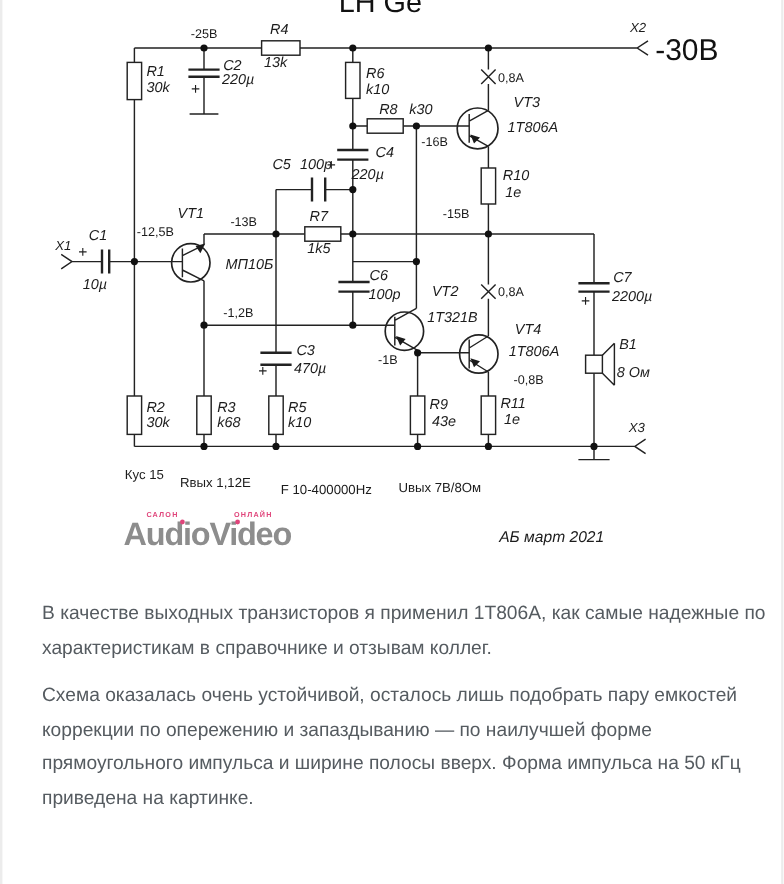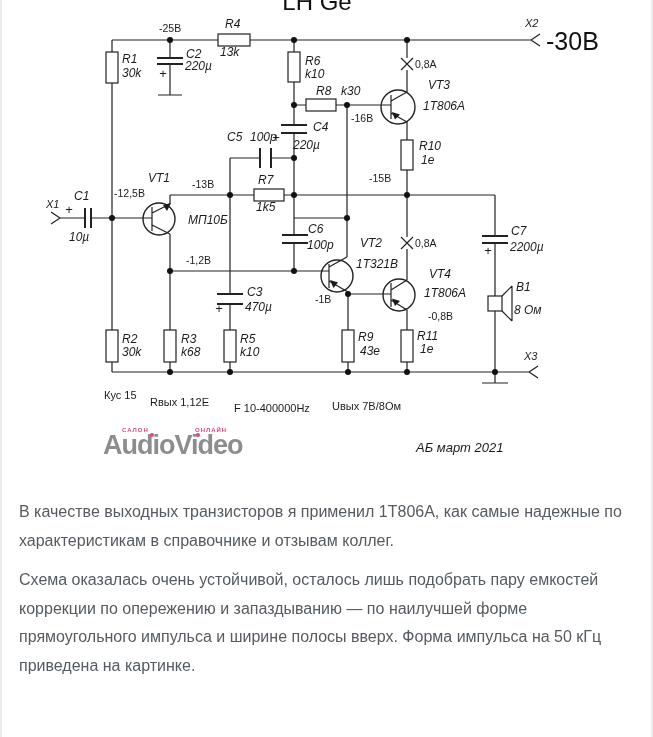--- a/index.html
+++ b/index.html
@@ -18,21 +18,21 @@
   .t-volt{font:10.5px "Liberation Sans",sans-serif;}
   .t-term{font:italic 11px "Liberation Sans",sans-serif;}
   .t-note{font:11px "Liberation Sans",sans-serif;}
   .t-credit{font:italic 13px "Liberation Sans",sans-serif;}
   .t-title{font:24px "Liberation Sans",sans-serif;fill:#111;}
   .t-supply{font:25px "Liberation Sans",sans-serif;fill:#111;}
   .t-plus{font:13px "Liberation Sans",sans-serif;}
   
   .article{position:absolute;left:17px;top:498px;width:622px;color:#555b60;
            font-size:16px;line-height:28.5px;}
-  .article p{margin:0 0 11px 0;}
+  .article p{margin:0 0 11px 16px;}
   
   .logo{position:absolute;left:101px;top:424px;width:140px;height:38px;}
   .logo .brand{position:absolute;left:0;top:6px;font-weight:bold;font-size:27px;
                letter-spacing:-1px;color:#8d8d8d;}
   .logo .tag{position:absolute;top:3px;font-size:6px;font-weight:bold;letter-spacing:1px;
              color:#e0457b;}
   .logo .tag.salon{left:19px;}
   .logo .tag.online{left:92px;}
   .logo .idot{position:absolute;width:4px;height:4px;border-radius:2px;background:#e0457b;top:9px;}
 </style>

